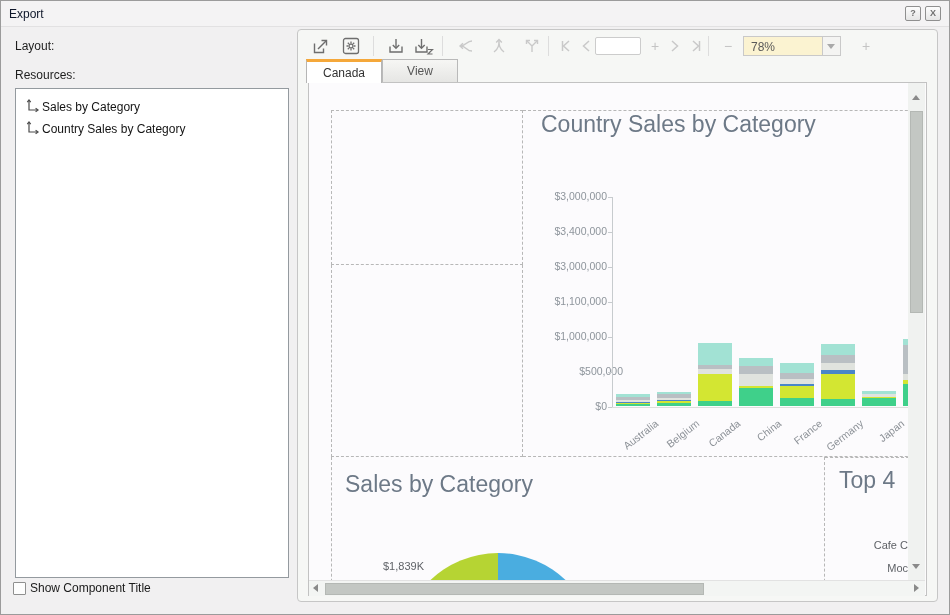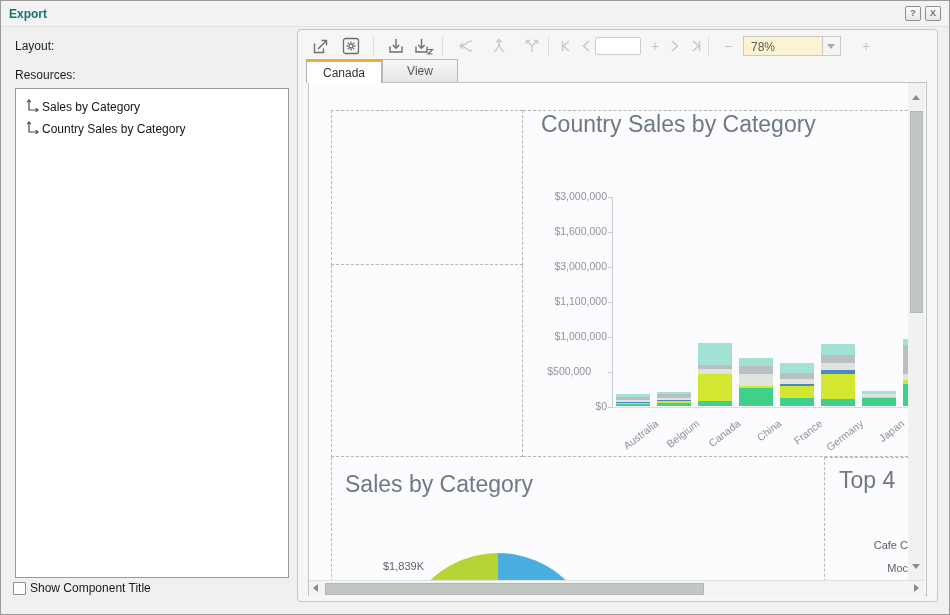--- a/index.html
+++ b/index.html
@@ -4,21 +4,21 @@
 <style>
   * { box-sizing: border-box; margin: 0; padding: 0; }
   body { font-family: "Liberation Sans", sans-serif; background: #e8e8e8; }
   .dialog { position: relative; width: 950px; height: 615px; background: #f1f0f1;
             border: 1px solid #9b9b9b; overflow: hidden; }
   .abs { position: absolute; }
 
   
   .titlebar { left:0; top:0; width:948px; height:26px; background:#f4f3f4;
               border-bottom:1px solid #e2e1e2; }
-  .titlebar .title { left:8px; top:6px; font-size:12px; font-weight:bold; color:#0f766e; }
+  .titlebar .title { left:8px; top:6px; font-size:12px; font-weight:normal; color:#0f172a; }
   .tb-btn { top:5px; width:16px; height:15px; border:1px solid #8f8f8f; border-radius:2px;
             background:linear-gradient(#fcfcfc,#e6e6e6); color:#707070; font-size:9px;
             font-weight:bold; text-align:center; line-height:13px; cursor:pointer; }
 
   
   .lbl { font-size:12px; color:#1e1e1e; }
   .layout-select { left:66px; top:33px; width:224px; height:21px; background:#fff;
                    border:1px solid #83888f; }
   .layout-select .val { position:absolute; left:6px; top:3px; font-size:12px; color:#111; }
   .layout-select .arrow-btn { position:absolute; right:0; top:0; width:19px; height:19px;
@@ -237,29 +237,29 @@
         <div class="cell" style="left:22px; top:27px; width:192px; height:155px;"></div>
         <div class="cell" style="left:22px; top:182px; width:192px; height:192px; border-top:none;"></div>
         <div class="cell" style="left:214px; top:27px; width:420px; height:347px; border-left:none; border-right:none;"></div>
         <div class="cell" style="left:22px; top:374px; width:494px; height:140px; border-top:none; border-bottom:none;"></div>
         <div class="cell" style="left:516px; top:374px; width:150px; height:140px; border:none; border-top:1px dashed #b7b7b7;"></div>
 
         <span class="chart-title" style="left:232px; top:28px;">Country Sales by Category</span>
         <div id="country-chart">
             <div class="ylab" style="left: 210px; top: 107px; position: absolute;">$3,000,000</div>
             <div class="axis" style="left: 299px; top: 114px; width: 4px; height: 1px; position: absolute;"></div>
-            <div class="ylab" style="left: 210px; top: 142px; position: absolute;">$1,600,000</div>
+            <div class="ylab" style="left: 210px; top: 142px; position: absolute;">$3,400,000</div>
             <div class="axis" style="left: 299px; top: 149px; width: 4px; height: 1px; position: absolute;"></div>
             <div class="ylab" style="left: 210px; top: 177px; position: absolute;">$3,000,000</div>
             <div class="axis" style="left: 299px; top: 184px; width: 4px; height: 1px; position: absolute;"></div>
             <div class="ylab" style="left: 210px; top: 212px; position: absolute;">$1,100,000</div>
             <div class="axis" style="left: 299px; top: 219px; width: 4px; height: 1px; position: absolute;"></div>
             <div class="ylab" style="left: 210px; top: 247px; position: absolute;">$1,000,000</div>
             <div class="axis" style="left: 299px; top: 254px; width: 4px; height: 1px; position: absolute;"></div>
-            <div class="ylab" style="left: 194px; top: 282px; position: absolute;">$500,000</div>
+            <div class="ylab" style="left: 226px; top: 282px; position: absolute;">$500,000</div>
             <div class="axis" style="left: 299px; top: 289px; width: 4px; height: 1px; position: absolute;"></div>
             <div class="ylab" style="left: 210px; top: 317px; position: absolute;">$0</div>
             <div class="axis" style="left: 299px; top: 324px; width: 4px; height: 1px; position: absolute;"></div>
             <div class="axis" style="left: 303px; top: 114px; width: 1px; height: 211px; position: absolute;"></div>
             <div class="gridbase" style="left: 303px; top: 324px; width: 296px; height: 1px; position: absolute;"></div>
             <div class="seg" style="left: 307px; top: 321px; height: 2px; background: rgb(63, 208, 138); position: absolute;"></div>
             <div class="seg" style="left: 307px; top: 320px; height: 1px; background: rgb(211, 230, 50); position: absolute;"></div>
             <div class="seg" style="left: 307px; top: 319px; height: 1px; background: rgb(74, 134, 200); position: absolute;"></div>
             <div class="seg" style="left: 307px; top: 317px; height: 2px; background: rgb(224, 227, 222); position: absolute;"></div>
             <div class="seg" style="left: 307px; top: 314px; height: 3px; background: rgb(185, 191, 195); position: absolute;"></div>

